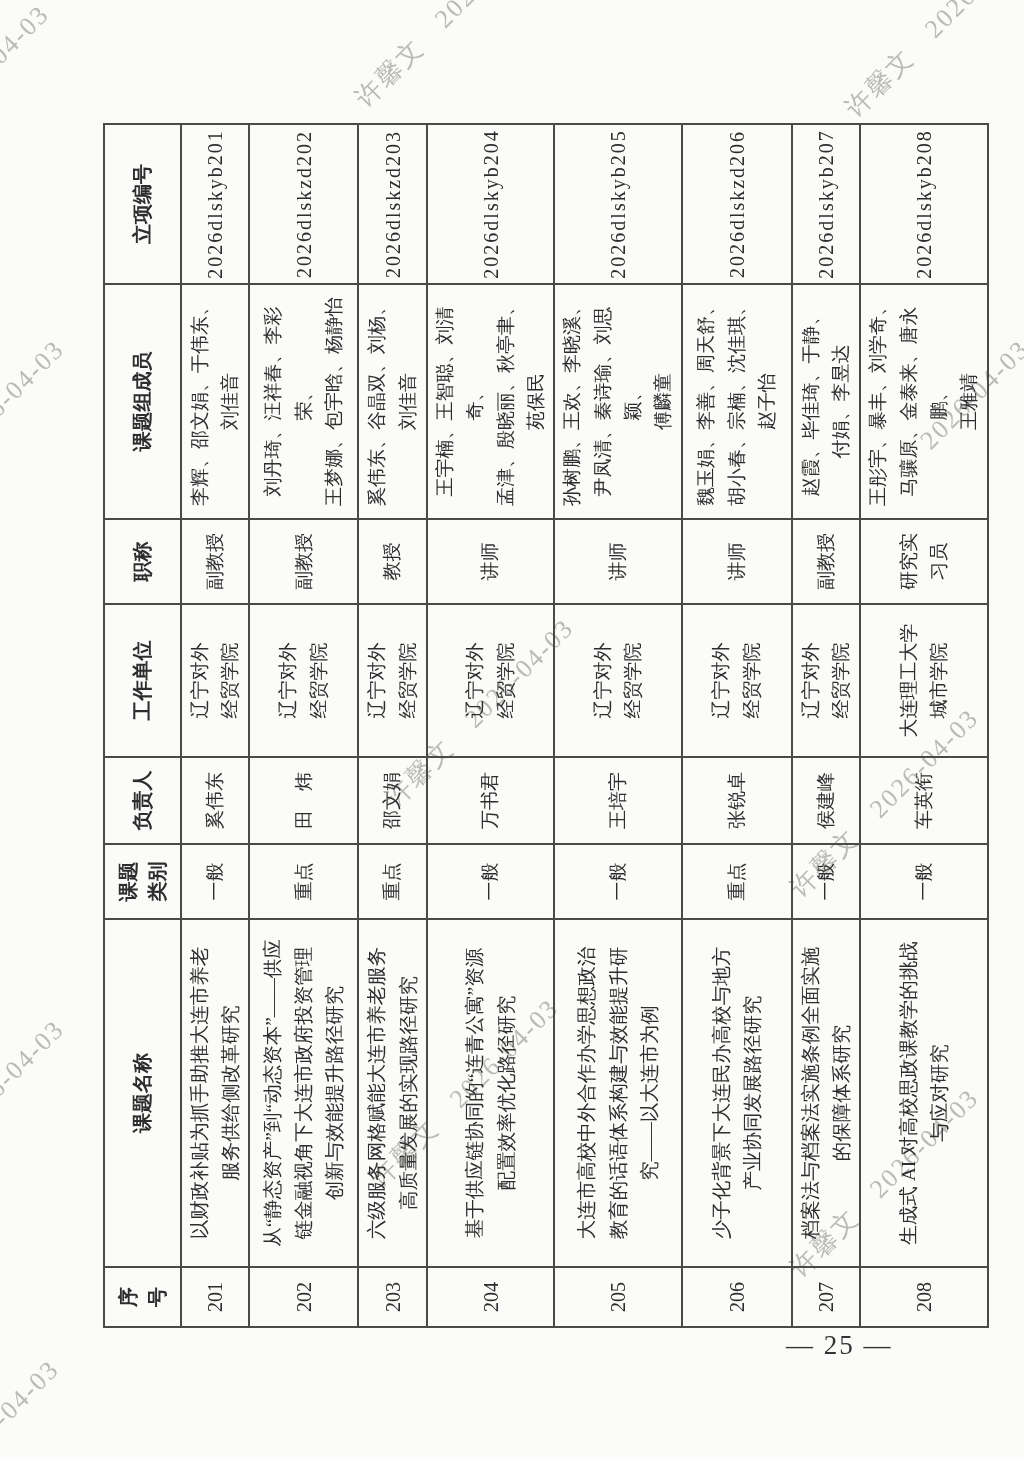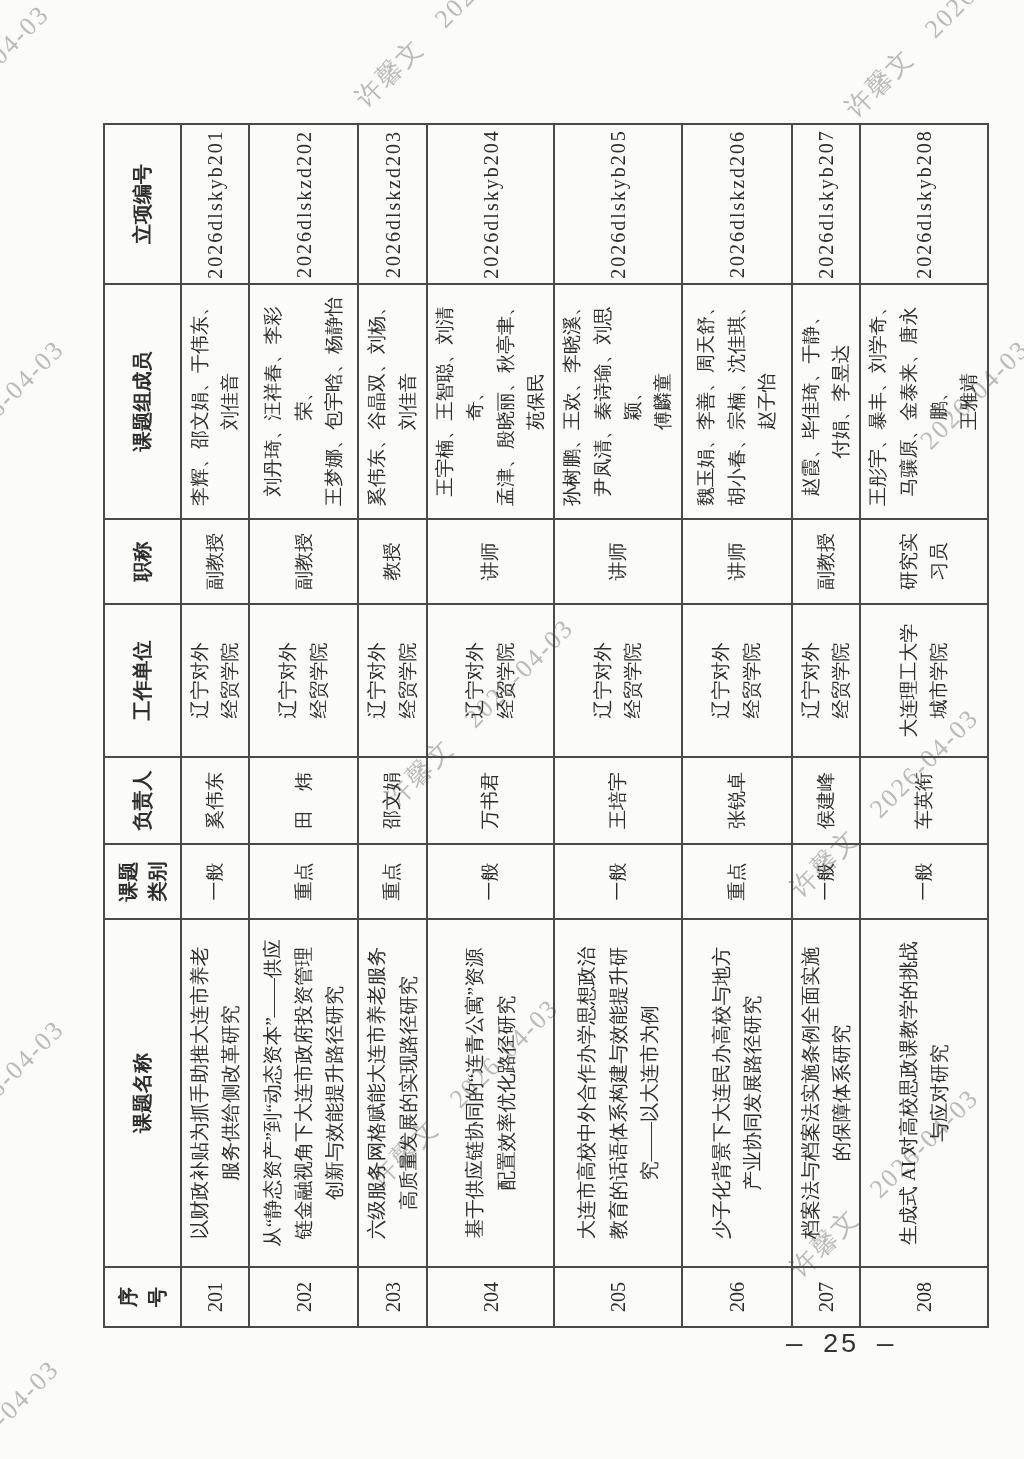--- a/index.html
+++ b/index.html
@@ -73,21 +73,21 @@
     line-height: 1.75;
   }
   td.col7 {                                          
     font-size: 20px;
     letter-spacing: 2px;
   }
   
   .page-number {
     position: absolute;
     left: 786px; top: 1330px;
-    font-family: Liberation Mono, monospace;
+    font-family: Liberation Serif, serif;
     font-size: 27px;
     letter-spacing: 2px;
     color: #333;
     white-space: nowrap;
   }
 </style>
 </head>
 <body>
 
 <div class="page">

